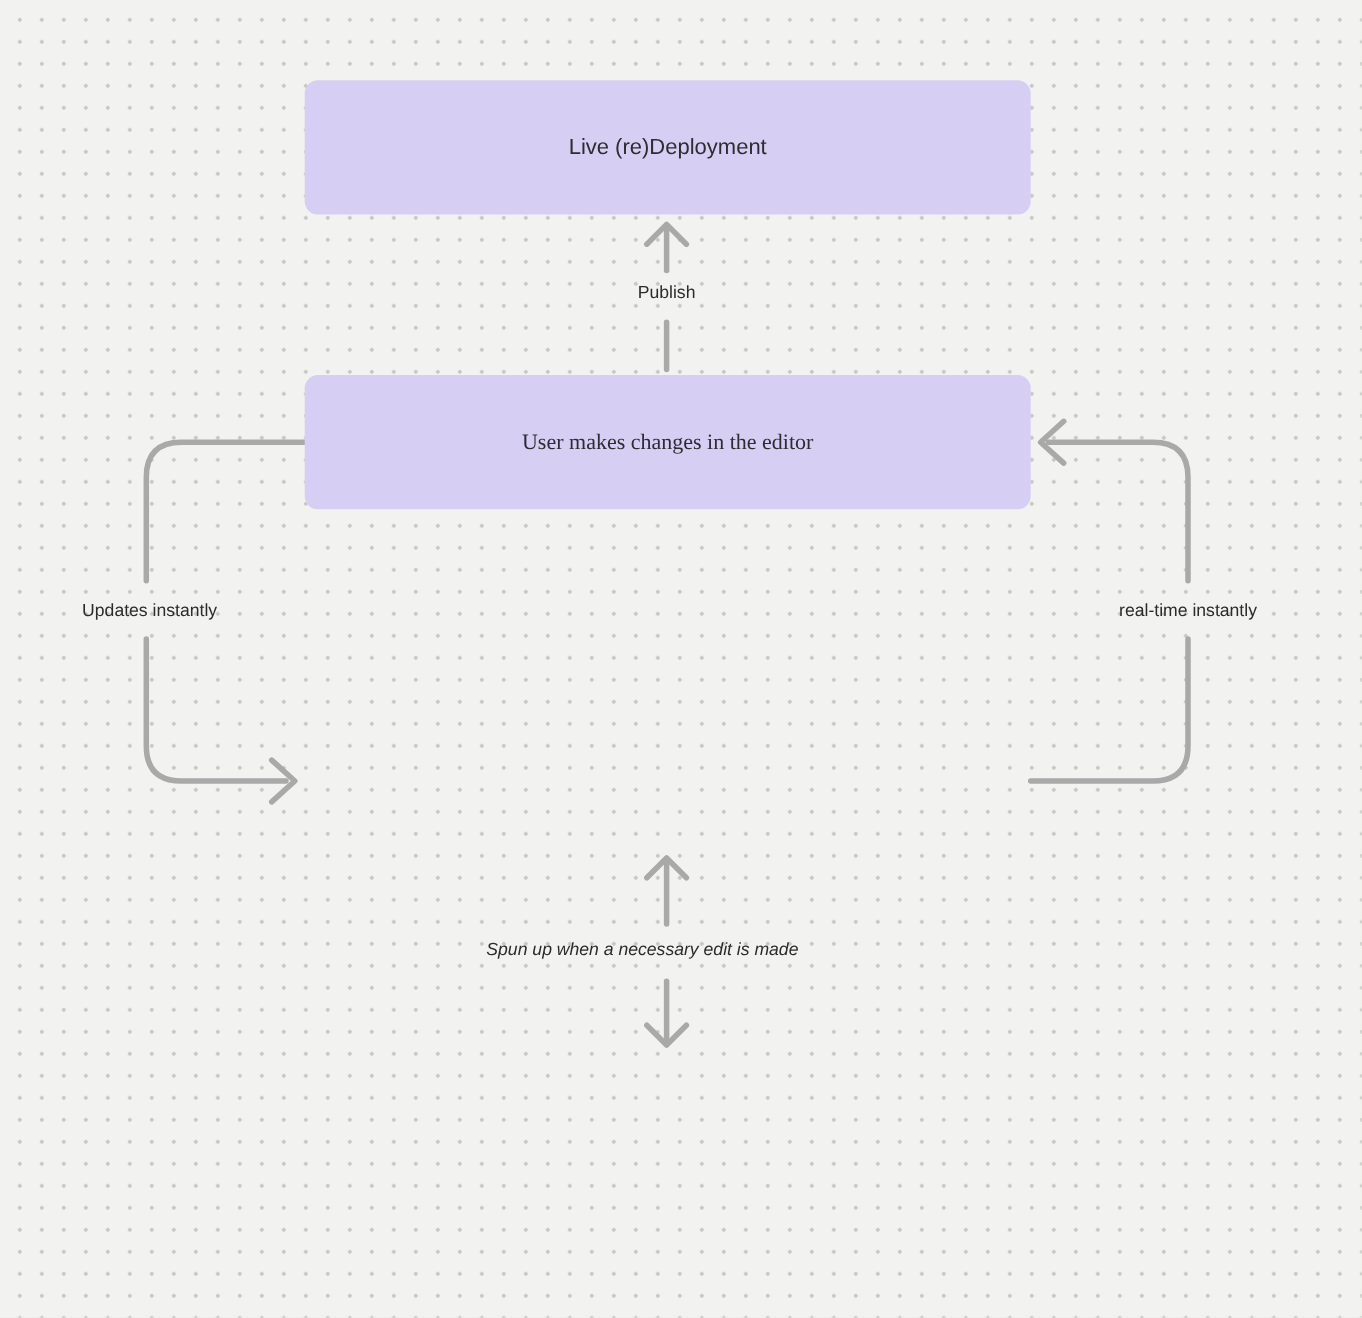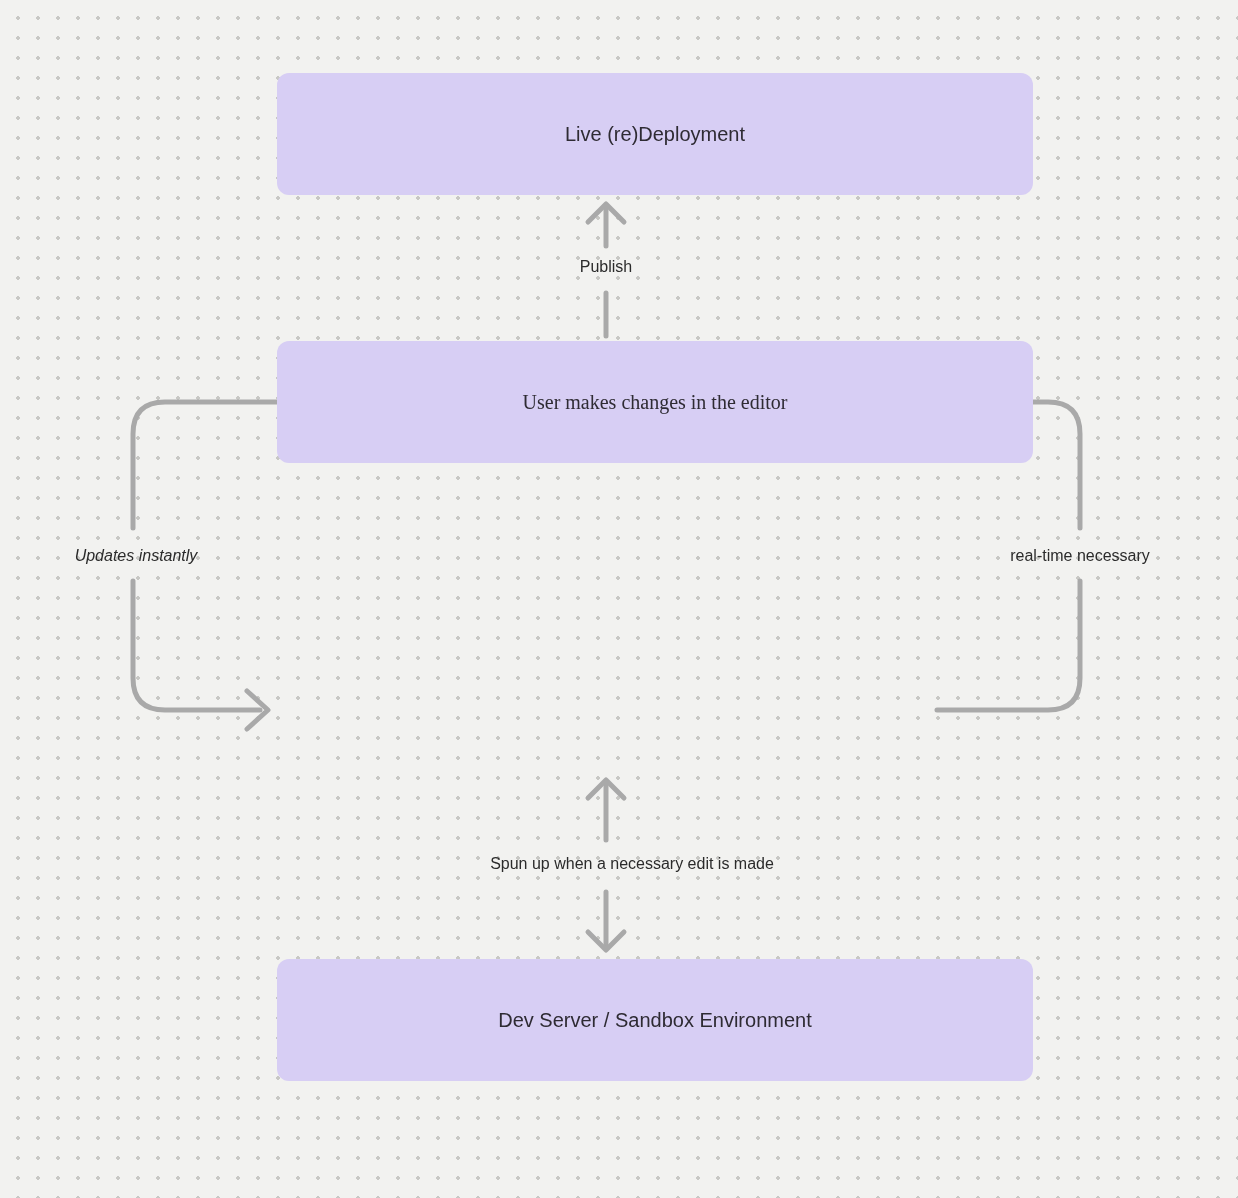--- a/index.html
+++ b/index.html
@@ -29,21 +29,21 @@
   .edges-layer path {
     stroke: #a9a9a9;
     stroke-width: 5;
     fill: none;
     stroke-linecap: round;
     stroke-linejoin: round;
   }
   .node {
     position: absolute;
     left: 277px;
-    width: 756px;
+    width: 660px;
     height: 122px;
     background: #d7cef4;
     border-radius: 12px;
     display: flex;
     align-items: center;
     justify-content: center;
   }
   .node-label {
     font-size: 20px;
     color: #2e2b33;
@@ -55,23 +55,23 @@
   .node-preview-window  { top: 650px; }
   .node-dev-server      { top: 959px; }
   .edge-label {
     position: absolute;
     transform: translateX(-50%);
     font-size: 16px;
     color: #2b2b2b;
     white-space: nowrap;
   }
   .label-publish            { left: 606px;  top: 258px; }
-  .label-updates-instantly  { left: 136px;  top: 547px; font-style: italic; }
+  .label-updates-instantly  { left: 136px;  top: 547px; }
   .label-realtime-feedback  { left: 1080px; top: 547px; }
-  .label-spun-up            { left: 632px;  top: 855px; }
+  .label-spun-up            { left: 584px;  top: 855px; font-style: italic; }
 </style>
 </head>
 <body>
 
 <div class="canvas">
 
   <svg class="edges-layer" viewBox="0 0 1238 1198" xmlns="http://www.w3.org/2000/svg">
 
     <g>
       <path d="M 588 222 L 606 204 L 624 222"></path>
@@ -101,22 +101,19 @@
 
   <div class="node node-live-deployment">
     <span class="node-label">Live (re)Deployment</span>
   </div>
 
   <div class="node node-user-changes">
     <span class="node-label">User makes changes in the editor</span>
   </div>
 
 
-  <div class="node node-dev-server">
-    <span class="node-label">Dev Server / Sandbox Environment</span>
-  </div>
 
   <div class="edge-label label-publish">Publish</div>
   <div class="edge-label label-updates-instantly">Updates instantly</div>
-  <div class="edge-label label-realtime-feedback">real-time necessary</div>
+  <div class="edge-label label-realtime-feedback">real-time instantly</div>
   <div class="edge-label label-spun-up">Spun up when a necessary edit is made</div>
 
 </div>
 
 </body></html>

